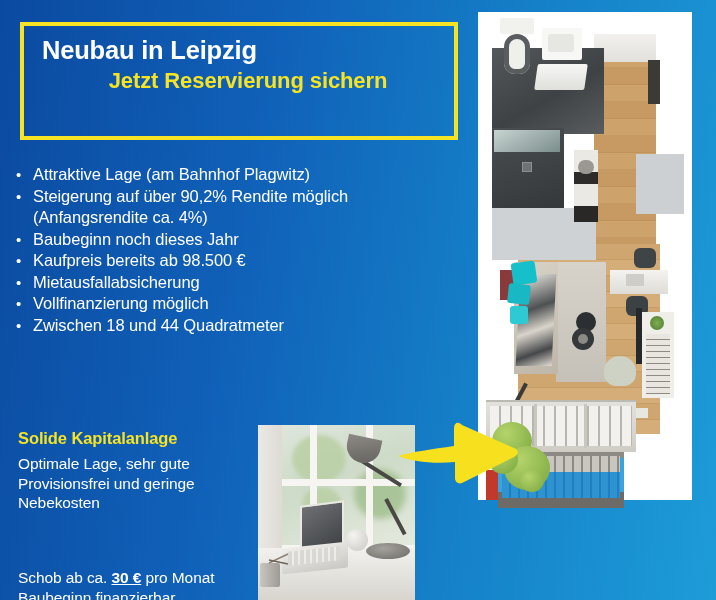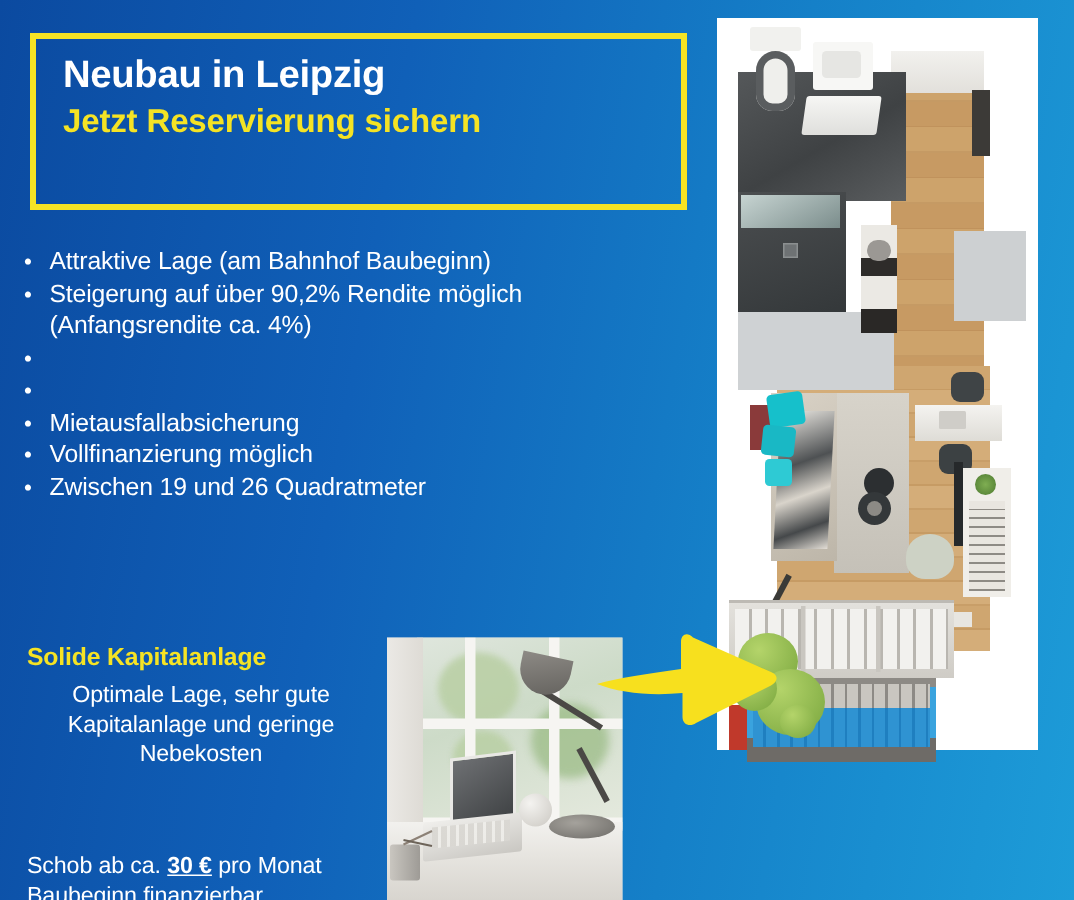--- a/index.html
+++ b/index.html
@@ -18,21 +18,21 @@
     position:absolute; left:20px; top:22px; width:438px; height:118px;
     border:4px solid #f5e324;
   }
   .headline-inner { padding:10px 0 0 18px; }
   .h-line {
     color:#ffffff; font-weight:bold; font-size:25.5px; line-height:28px;
     letter-spacing:-0.2px; white-space:nowrap;
   }
   .h-sub {
     color:#f5e324; font-weight:bold; font-size:22px; line-height:26px;
-    margin-top:4px; letter-spacing:-0.1px; white-space:nowrap;
+    margin-top:4px; letter-spacing:-0.1px; white-space:nowrap;text-align:center;
   }
 
   
   .bullets { position:absolute; left:16px; top:164px; width:430px; }
   .bullet-row { display:flex; align-items:flex-start; }
   .bullet-dot {
     color:#ffffff; font-size:15px; line-height:21.5px; width:17px;
     flex:0 0 17px; text-align:left;
   }
   .bullet-text {
@@ -46,21 +46,20 @@
 
   
   .cap-block { position:absolute; left:18px; top:428px; width:232px; }
   .cap-title {
     color:#f5e324; font-weight:bold; font-size:16.5px; line-height:20px;
     letter-spacing:-0.1px;
   }
   .cap-body {
     color:#ffffff; font-size:15.5px; line-height:19.5px; margin-top:6px;
     letter-spacing:-0.1px;
-    text-align:center;
   }
   .fin-block { position:absolute; left:18px; top:568px; width:240px; }
   .fin-line {
     color:#ffffff; font-size:15.5px; line-height:19.5px; letter-spacing:-0.1px;
     white-space:nowrap;
   }
   .fin-em { font-weight:bold; text-decoration:underline; }
 
   
   .desk-photo {
@@ -355,52 +354,54 @@
   <div class="headline-box">
     <div class="headline-inner">
       <div class="h-line">Neubau in Leipzig</div>
       <div class="h-sub">Jetzt Reservierung sichern</div>
     </div>
   </div>
 
   <div class="bullets">
     <div class="bullet-row">
       <span class="bullet-dot">•</span>
-      <span class="bullet-text">Attraktive Lage (am Bahnhof Baubeginn)</span>
+      <span class="bullet-text">Attraktive Lage (am Bahnhof Plagwitz)</span>
     </div>
     <div class="bullet-row">
       <span class="bullet-dot">•</span>
       <span class="bullet-text">Steigerung auf über 90,2% Rendite möglich</span>
     </div>
     <div class="bullet-cont">(Anfangsrendite ca. 4%)</div>
     <div class="bullet-row">
       <span class="bullet-dot">•</span>
-    </div>
-    <div class="bullet-row">
-      <span class="bullet-dot">•</span>
+      <span class="bullet-text">Baubeginn noch dieses Jahr</span>
+    </div>
+    <div class="bullet-row">
+      <span class="bullet-dot">•</span>
+      <span class="bullet-text">Kaufpreis bereits ab 98.500 €</span>
     </div>
     <div class="bullet-row">
       <span class="bullet-dot">•</span>
       <span class="bullet-text">Mietausfallabsicherung</span>
     </div>
     <div class="bullet-row">
       <span class="bullet-dot">•</span>
       <span class="bullet-text">Vollfinanzierung möglich</span>
     </div>
     <div class="bullet-row">
       <span class="bullet-dot">•</span>
-      <span class="bullet-text">Zwischen 19 und 26 Quadratmeter</span>
+      <span class="bullet-text">Zwischen 18 und 44 Quadratmeter</span>
     </div>
   </div>
 
   <div class="cap-block">
     <div class="cap-title">Solide Kapitalanlage</div>
     <div class="cap-body">
       <div>Optimale Lage, sehr gute</div>
-      <div>Kapitalanlage und geringe</div>
+      <div>Provisionsfrei und geringe</div>
       <div>Nebekosten</div>
     </div>
   </div>
 
   <div class="fin-block">
     <div class="fin-line"><span>Schob ab ca. </span><span class="fin-em">30 €</span><span> pro Monat</span></div>
     <div class="fin-line">Baubeginn finanzierbar</div>
   </div>
 
   <div class="desk-photo">

